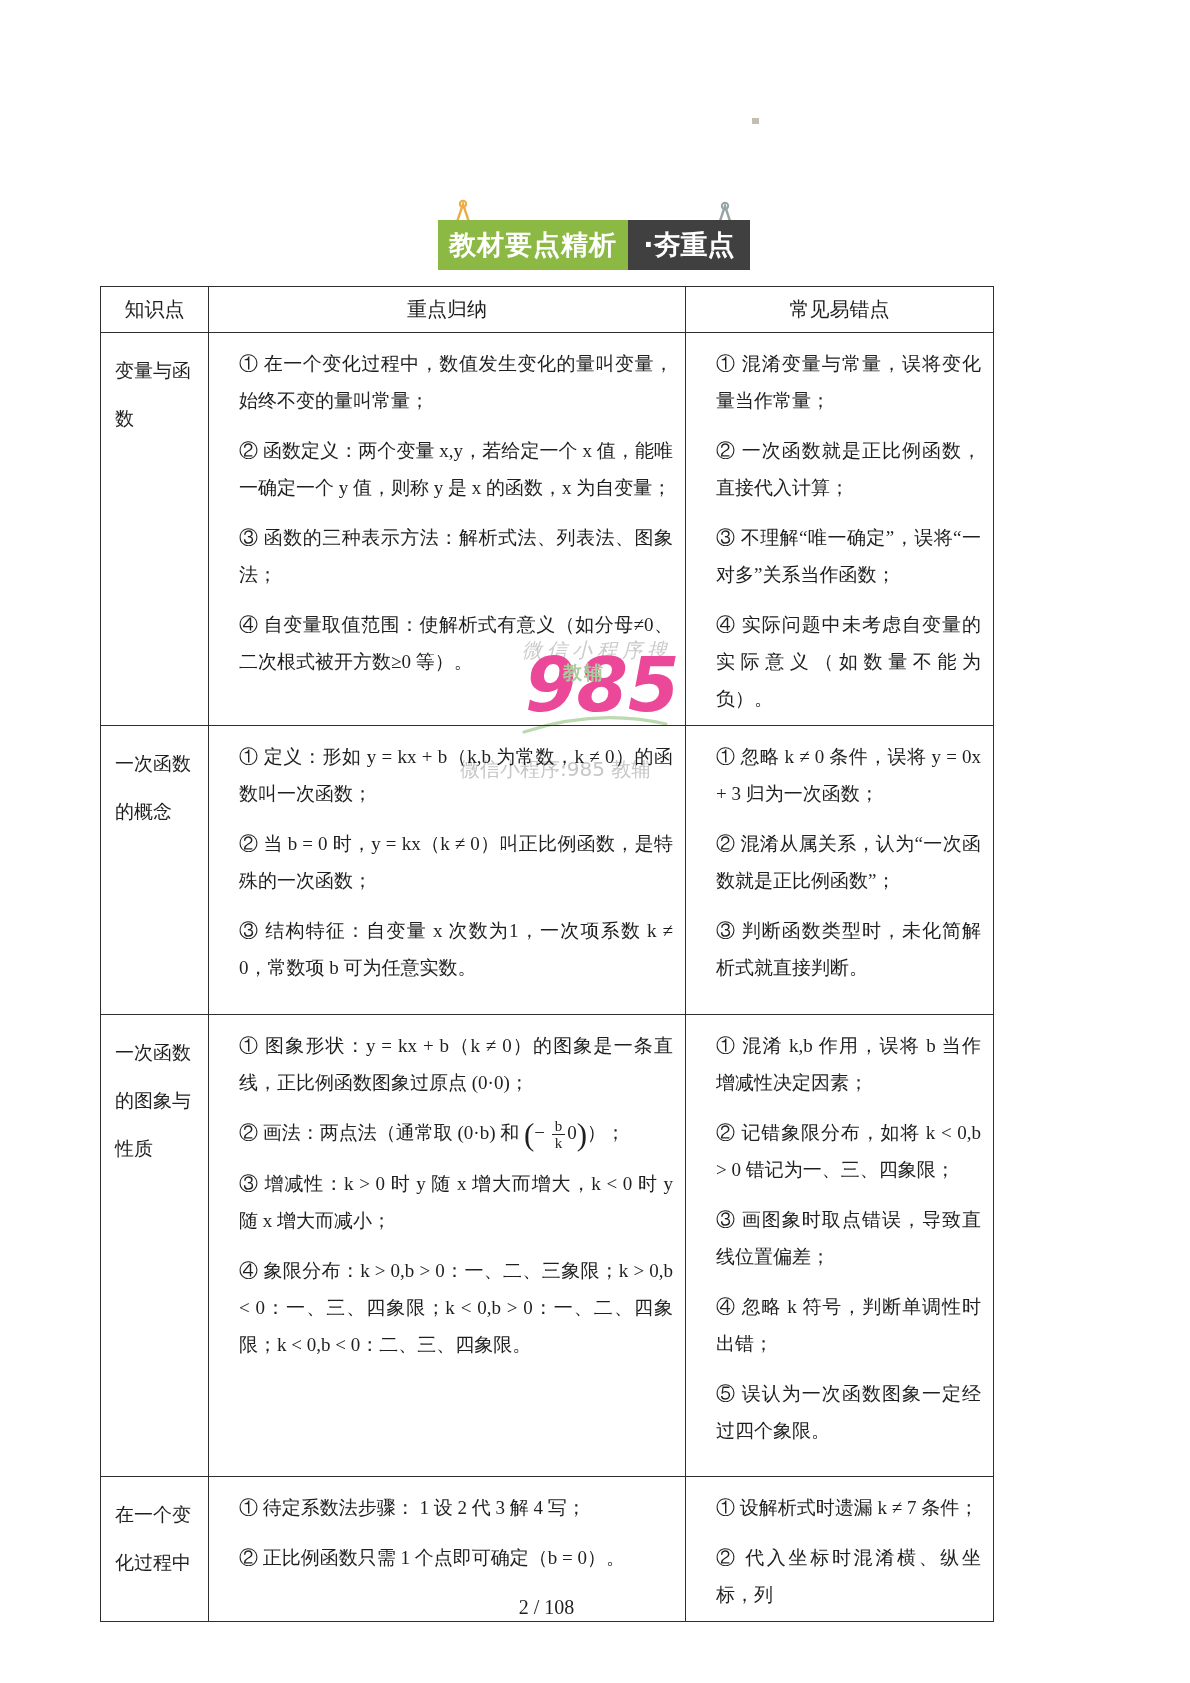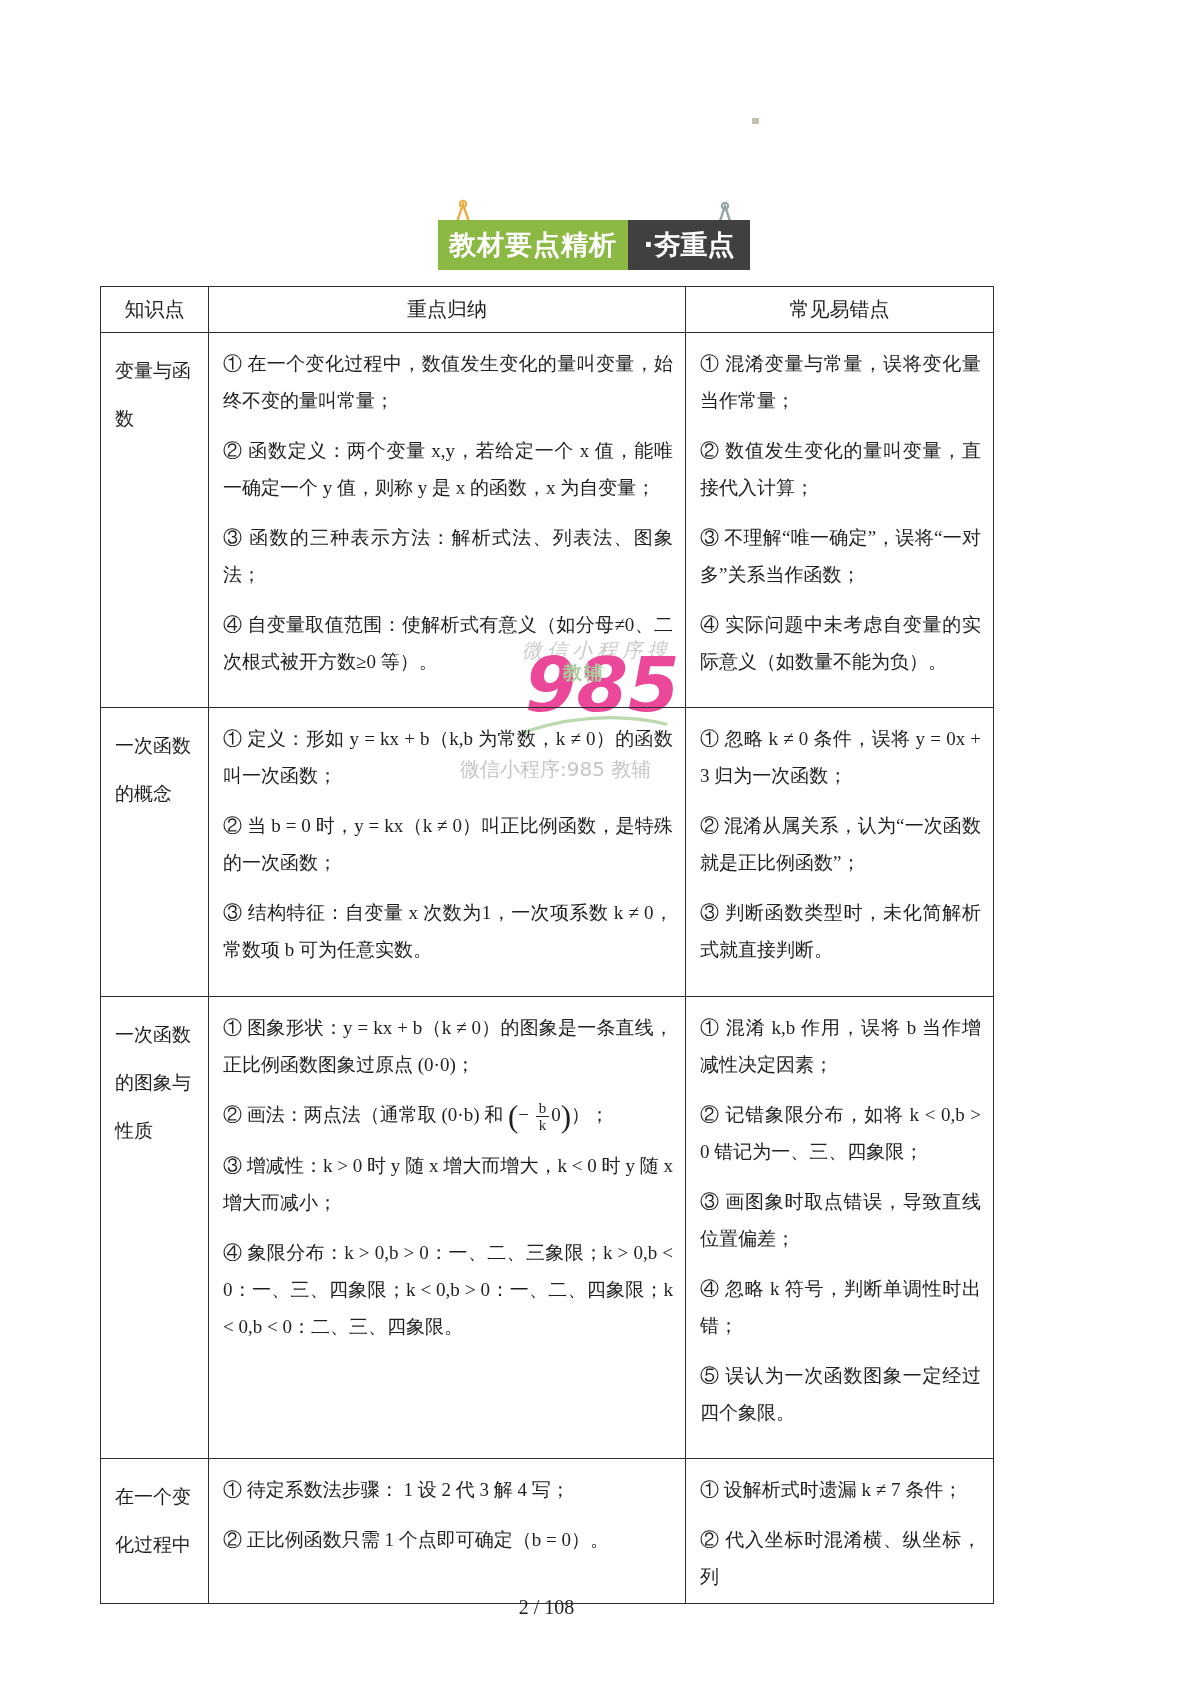--- a/index.html
+++ b/index.html
@@ -37,21 +37,21 @@
   
   table.doc-table {
     position:absolute; left:100px; top:286px; width:893px; z-index:1;
     border-collapse:collapse; table-layout:fixed; background:transparent;
   }
   .doc-table th, .doc-table td { border:1.6px solid #2e2e2e; vertical-align:top; background:transparent; }
   .doc-table thead th {
     height:45px; font-size:20px; font-weight:normal; text-align:center; vertical-align:middle; padding:0;
   }
   td.topic-cell { padding:14px 10px 0 14px; font-size:19px; line-height:48px; }
-  td.content-cell { padding:12px 12px 8px 14px; font-size:19px; text-align:justify; }
+  td.content-cell { padding:12px 12px 8px 30px; font-size:19px; text-align:justify; }
   td.content-cell p { margin:0 0 13px 0; line-height:37px; }
   td.content-cell p:last-child { margin-bottom:0; }
 
   .frac { display:inline-block; vertical-align:middle; text-align:center; font-size:15px; line-height:1.1; margin:0 2px; }
   .frac .fnum { display:block; border-bottom:1.4px solid #222; padding:0 3px; }
   .frac .fden { display:block; padding:0 3px; }
   .bigp { font-size:31px; vertical-align:middle; font-weight:normal; line-height:0; }
 
   
   .footer { position:absolute; left:100px; top:1548px; width:893px; text-align:center; font-size:20px; color:#1f1f1f;margin-top:48px; }
@@ -112,21 +112,21 @@
       <tr>
         <td class="topic-cell" style="height:360px">变量与函数</td>
         <td class="content-cell">
           <p>① 在一个变化过程中，数值发生变化的量叫变量，始终不变的量叫常量；</p>
           <p>② 函数定义：两个变量 x,y，若给定一个 x 值，能唯一确定一个 y 值，则称 y 是 x 的函数，x 为自变量；</p>
           <p>③ 函数的三种表示方法：解析式法、列表法、图象法；</p>
           <p>④ 自变量取值范围：使解析式有意义（如分母≠0、二次根式被开方数≥0 等）。</p>
         </td>
         <td class="content-cell">
           <p>① 混淆变量与常量，误将变化量当作常量；</p>
-          <p>② 数值发生变化的量叫变量，直接代入计算；</p>
+          <p>② 一次函数就是正比例函数，直接代入计算；</p>
           <p>③ 不理解“唯一确定”，误将“一对多”关系当作函数；</p>
           <p>④ 实际问题中未考虑自变量的实际意义（如数量不能为负）。</p>
         </td>
       </tr>
 
       <tr>
         <td class="topic-cell" style="height:274px">一次函数的概念</td>
         <td class="content-cell">
           <p>① 定义：形如 y = kx + b（k,b 为常数，k ≠ 0）的函数叫一次函数；</p>
           <p>② 当 b = 0 时，y = kx（k ≠ 0）叫正比例函数，是特殊的一次函数；</p>

